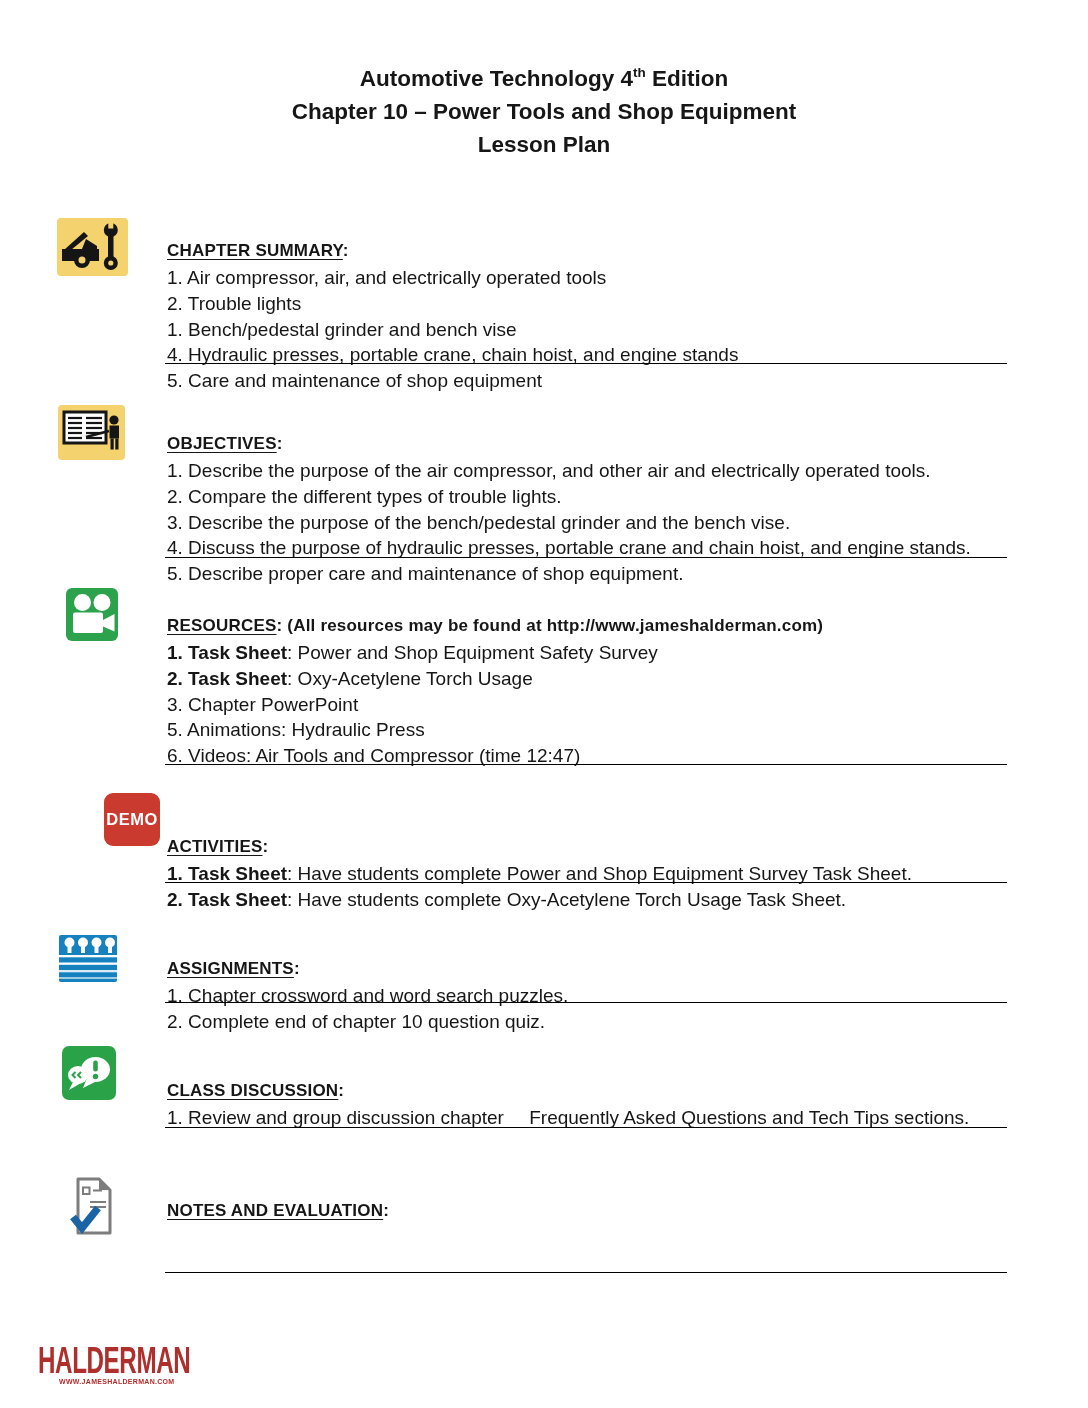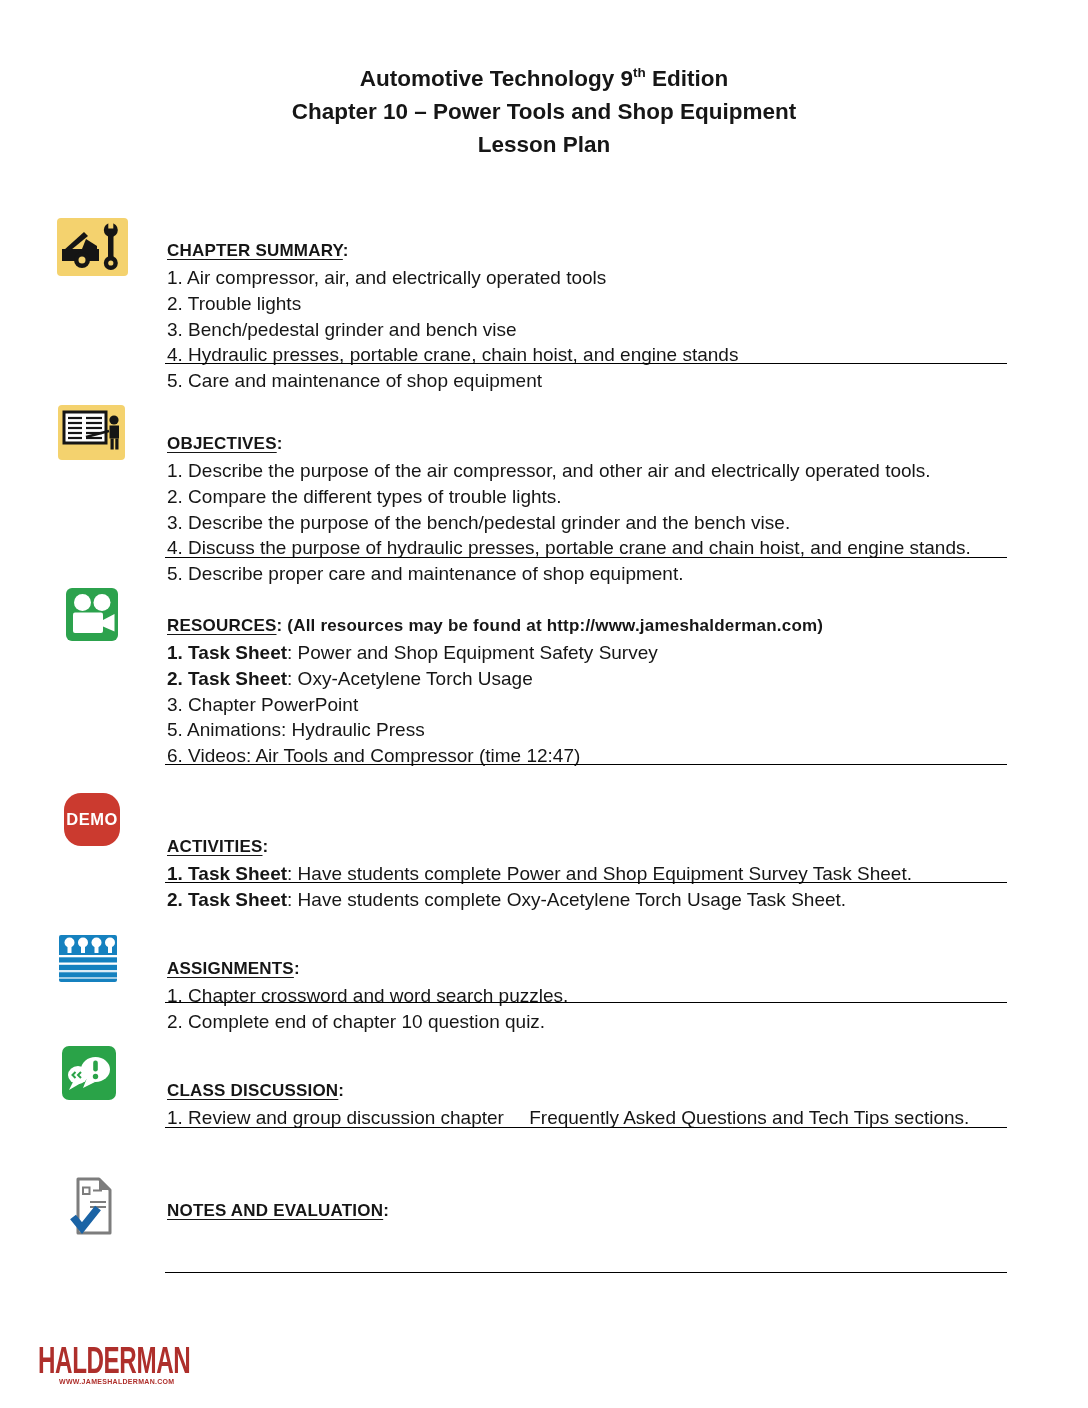--- a/index.html
+++ b/index.html
@@ -38,23 +38,23 @@
     left: 165px;
     width: 842px;
     height: 0;
     border-top: 1.4px solid #000;
   }
   .icon { position: absolute; }
   .demo-box {
     position: absolute;
     width: 56px; height: 53px;
     background: var(--icon-red, #cb3a2f);
-    border-radius: 17px;
+    border-radius: 9px;
     display: flex; align-items: center; justify-content: center;
-    color: #fff; font-weight: 700; font-size: 16.5px; letter-spacing: 0.5px;
+    color: #fff; font-weight: 700; font-size: 16.5px; letter-spacing: 0.5px; margin-left: 40px;
   }
   .logo-text {
     position: absolute;
     left: 38px; top: 1340px;
     color: var(--logo-red, #ae2f2b);
     font-weight: 700;
     font-size: 31px;
     transform: scale(0.78, 1.18);
     transform-origin: left top;
     letter-spacing: -0.5px;
@@ -69,21 +69,21 @@
     letter-spacing: 0.3px;
     white-space: nowrap;
   }
 </style>
 </head>
 <body>
 
 <div class="page">
 
   <div class="title-block">
-    <div><span>Automotive Technology 9</span><sup>th</sup><span> Edition</span></div>
+    <div><span>Automotive Technology 4</span><sup>th</sup><span> Edition</span></div>
     <div>Chapter 10 – Power Tools and Shop Equipment</div>
     <div>Lesson Plan</div>
   </div>
 
   <svg class="icon" style="left:57px; top:218px;" width="71" height="58" viewBox="0 0 71 58">
     <rect x="0" y="0" width="71" height="58" rx="4" fill="var(--icon-yellow)"></rect>
     <rect x="5" y="31" width="37" height="12" fill="#151515"></rect>
     <polygon points="7,32 27,14 31,18 14,32" fill="#151515"></polygon>
     <polygon points="29,21 40,28 40,31 25,31" fill="#151515"></polygon>
     <circle cx="25" cy="42" r="8" fill="#151515"></circle>
@@ -169,21 +169,21 @@
     <rect x="21" y="25" width="16" height="2" fill="var(--doc-gray)"></rect>
     <rect x="21" y="30" width="16" height="2" fill="var(--doc-gray)"></rect>
     <path d="M4 41 L13 52 L29 32" fill="none" stroke="var(--check-blue)" stroke-width="7.5"></path>
   </svg>
 
   <div class="section" style="top:190px;">
     <div class="heading"><span style="font-weight: 700; text-decoration: underline;">CHAPTER SUMMARY</span><span style="font-weight: 700;">:</span></div>
     <div class="items">
         <div class="item"><span>1. Air compressor, air, and electrically operated tools</span></div>
         <div class="item"><span>2. Trouble lights</span></div>
-        <div class="item"><span>3. Bench/pedestal grinder and bench vise</span></div>
+        <div class="item"><span>1. Bench/pedestal grinder and bench vise</span></div>
         <div class="item"><span>4. Hydraulic presses, portable crane, chain hoist, and engine stands</span></div>
         <div class="item"><span>5. Care and maintenance of shop equipment</span></div>
       </div>
   </div>
   <div class="rule" style="top:363px;"></div>
 
   <div class="section" style="top:383px;">
     <div class="heading"><span style="font-weight: 700; text-decoration: underline;">OBJECTIVES</span><span style="font-weight: 700;">:</span></div>
     <div class="items">
         <div class="item"><span>1. Describe the purpose of the air compressor, and other air and electrically operated tools.</span></div>

